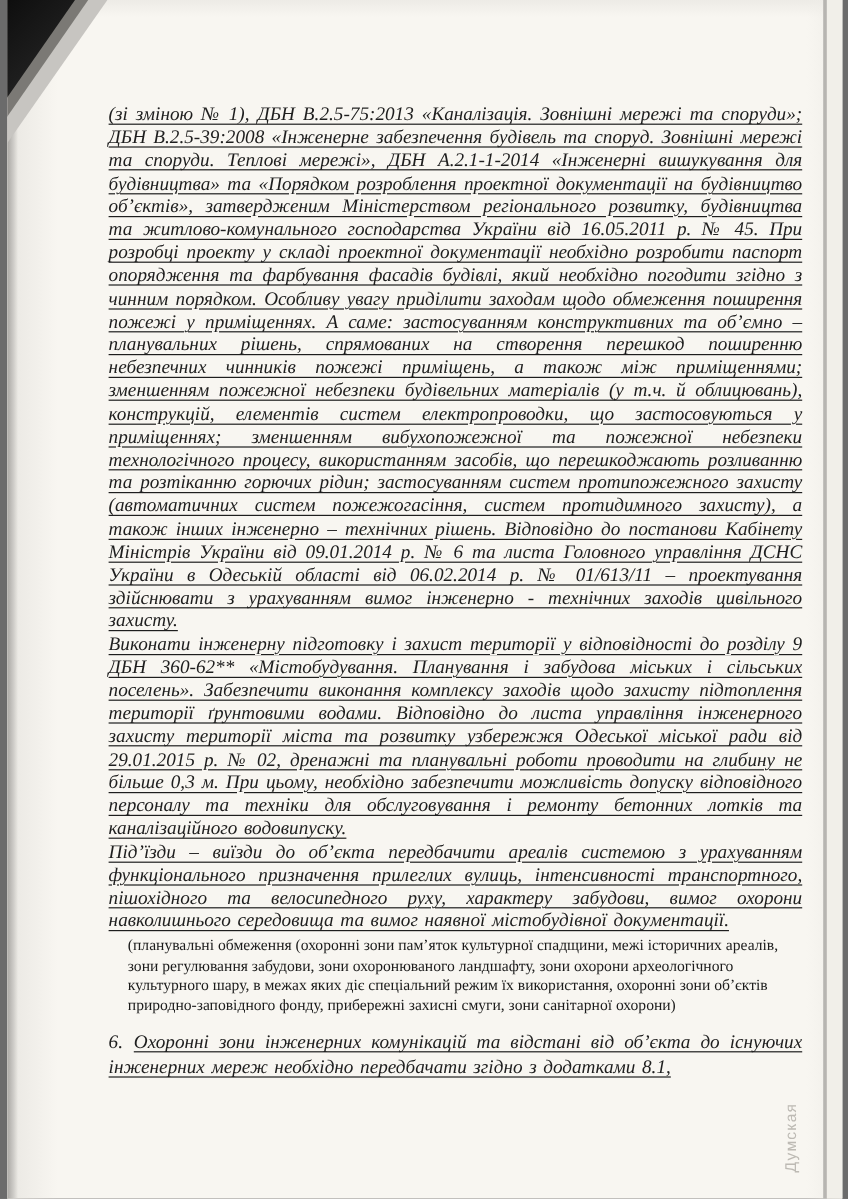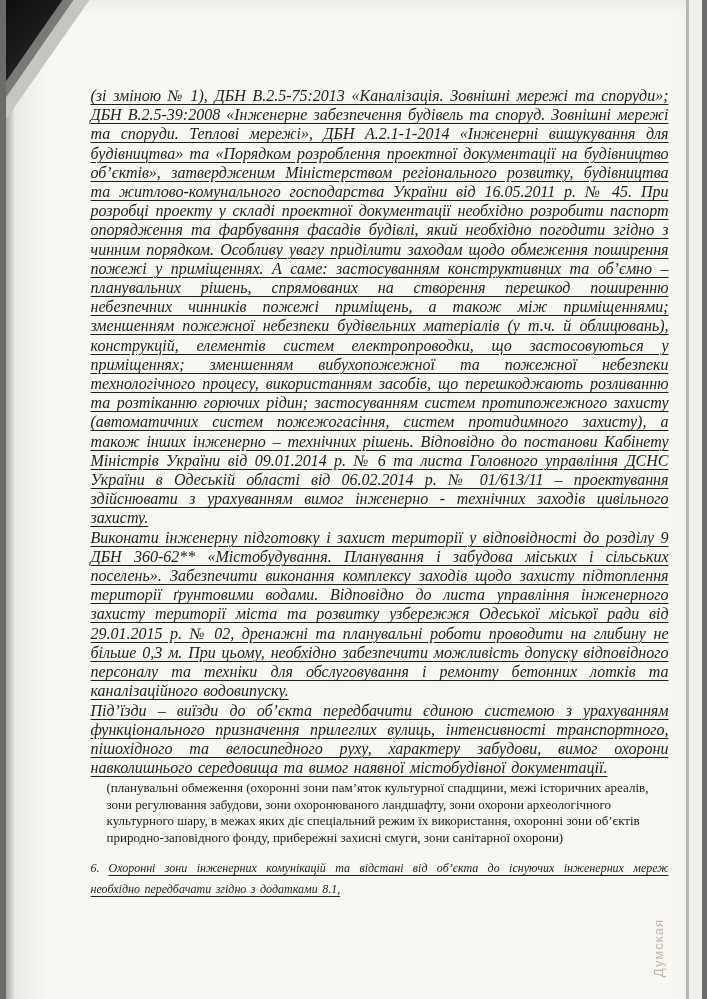--- a/index.html
+++ b/index.html
@@ -67,21 +67,21 @@
     font-style: normal;
     font-size: 13px;
     line-height: 16.5px;
     color: #1b1b1b;
     text-align: left;
   }
   .item6 {
     margin: 12px 0 0 0;
     text-align: justify;
     font-style: italic;
-    font-size: 12px;
+    font-size: 16px;
     line-height: 21px;
     color: #1e1e1e;
     word-spacing: 1.5px;
   }
   .item6-num { margin-right: 9px; }
   .item6-text {
     text-decoration: underline;
     text-decoration-thickness: 1px;
     text-underline-offset: 3px;
   }
@@ -106,21 +106,21 @@
   <div class="page-edge-left"></div>
   <div class="corner c-light"></div>
   <div class="corner c-mid"></div>
   <div class="corner c-dark"></div>
   <div class="outside-right"></div>
   <div class="page-edge-right"></div>
 
   <div class="text-block">
     <p class="para">(зі зміною № 1), ДБН В.2.5-75:2013 «Каналізація. Зовнішні мережі та споруди»; ДБН В.2.5-39:2008 «Інженерне забезпечення будівель та споруд. Зовнішні мережі та споруди. Теплові мережі», ДБН А.2.1-1-2014 «Інженерні вишукування для будівництва» та «Порядком розроблення проектної документації на будівництво об’єктів», затвердженим Міністерством регіонального розвитку, будівництва та житлово-комунального господарства України від 16.05.2011 р. № 45. При розробці проекту у складі проектної документації необхідно розробити паспорт опорядження та фарбування фасадів будівлі, який необхідно погодити згідно з чинним порядком. Особливу увагу приділити заходам щодо обмеження поширення пожежі у приміщеннях. А саме: застосуванням конструктивних та об’ємно – планувальних рішень, спрямованих на створення перешкод поширенню небезпечних чинників пожежі приміщень, а також між приміщеннями; зменшенням пожежної небезпеки будівельних матеріалів (у т.ч. й облицювань), конструкцій, елементів систем електропроводки, що застосовуються у приміщеннях; зменшенням вибухопожежної та пожежної небезпеки технологічного процесу, використанням засобів, що перешкоджають розливанню та розтіканню горючих рідин; застосуванням систем протипожежного захисту (автоматичних систем пожежогасіння, систем протидимного захисту), а також інших інженерно – технічних рішень. Відповідно до постанови Кабінету Міністрів України від 09.01.2014 р. № 6 та листа Головного управління ДСНС України в Одеській області від 06.02.2014 р. № 01/613/11 – проектування здійснювати з урахуванням вимог інженерно - технічних заходів цивільного захисту.</p>
     <p class="para">Виконати інженерну підготовку і захист території у відповідності до розділу 9 ДБН 360-62** «Містобудування. Планування і забудова міських і сільських поселень». Забезпечити виконання комплексу заходів щодо захисту підтоплення території ґрунтовими водами. Відповідно до листа управління інженерного захисту території міста та розвитку узбережжя Одеської міської ради від 29.01.2015 р. № 02, дренажні та планувальні роботи проводити на глибину не більше 0,3 м. При цьому, необхідно забезпечити можливість допуску відповідного персоналу та техніки для обслуговування і ремонту бетонних лотків та каналізаційного водовипуску.</p>
-    <p class="para">Під’їзди – виїзди до об’єкта передбачити єдиною системою з урахуванням функціонального призначення прилеглих вулиць, інтенсивності транспортного, пішохідного та велосипедного руху, характеру забудови, вимог охорони навколишнього середовища та вимог наявної містобудівної документації.</p>
+    <p class="para">Під’їзди – виїзди до об’єкта передбачити ареалів системою з урахуванням функціонального призначення прилеглих вулиць, інтенсивності транспортного, пішохідного та велосипедного руху, характеру забудови, вимог охорони навколишнього середовища та вимог наявної містобудівної документації.</p>
     <p class="note">(планувальні обмеження (охоронні зони пам’яток культурної спадщини, межі історичних ареалів, зони регулювання забудови, зони охоронюваного ландшафту, зони охорони археологічного культурного шару, в межах яких діє спеціальний режим їх використання, охоронні зони об’єктів природно-заповідного фонду, прибережні захисні смуги, зони санітарної охорони)</p>
     <p class="item6">
       <span class="item6-num">6.</span><span class="item6-text">Охоронні зони інженерних комунікацій та відстані від об’єкта до існуючих інженерних мереж необхідно передбачати згідно з додатками 8.1,</span>
     </p>
   </div>
 
   <div class="watermark">Думская</div>
 </div>
 
 </body></html>

